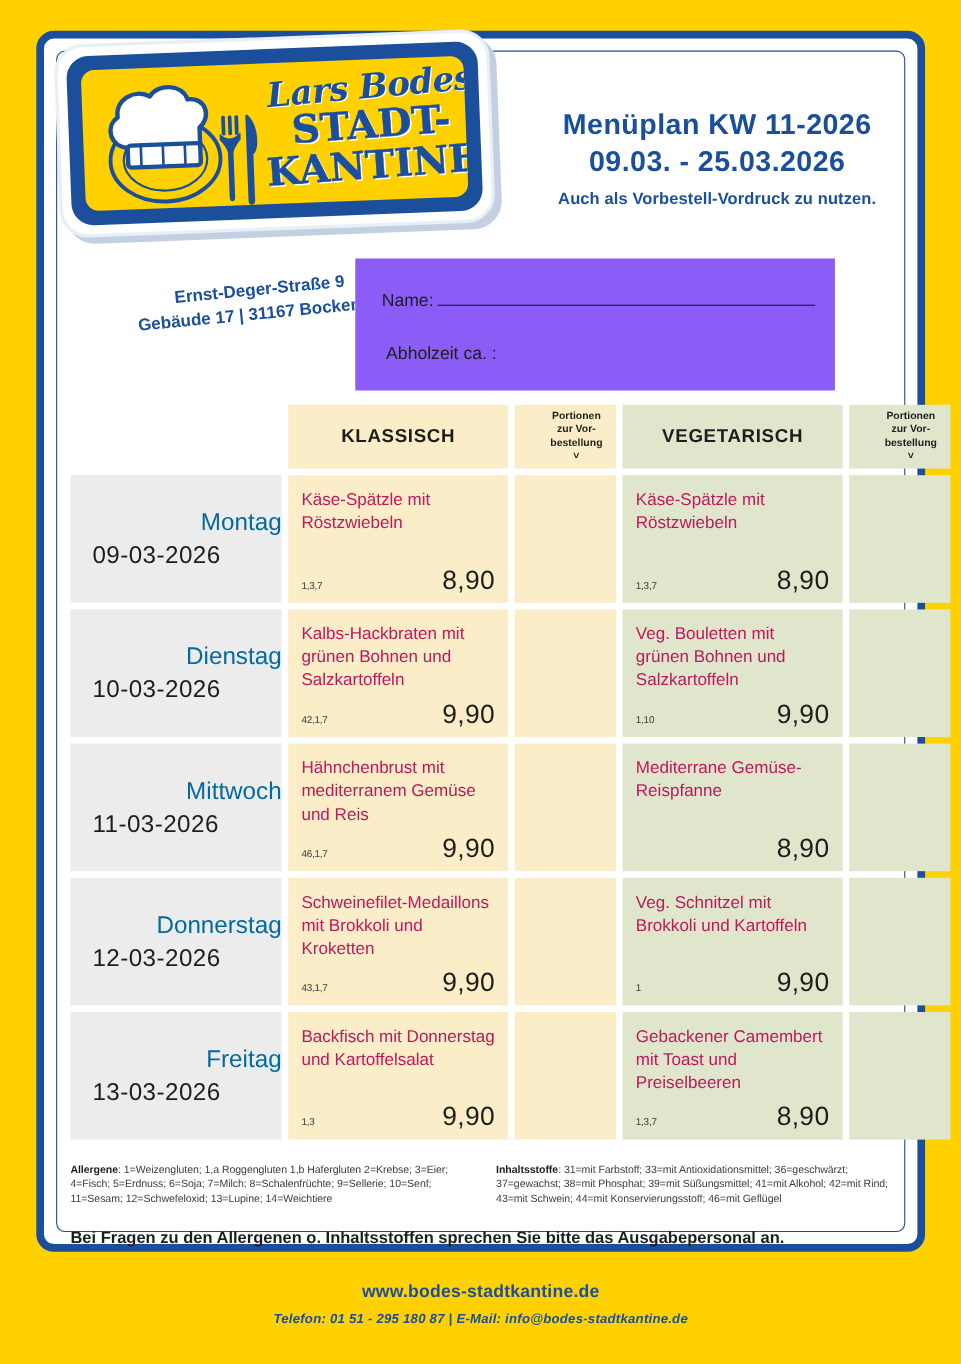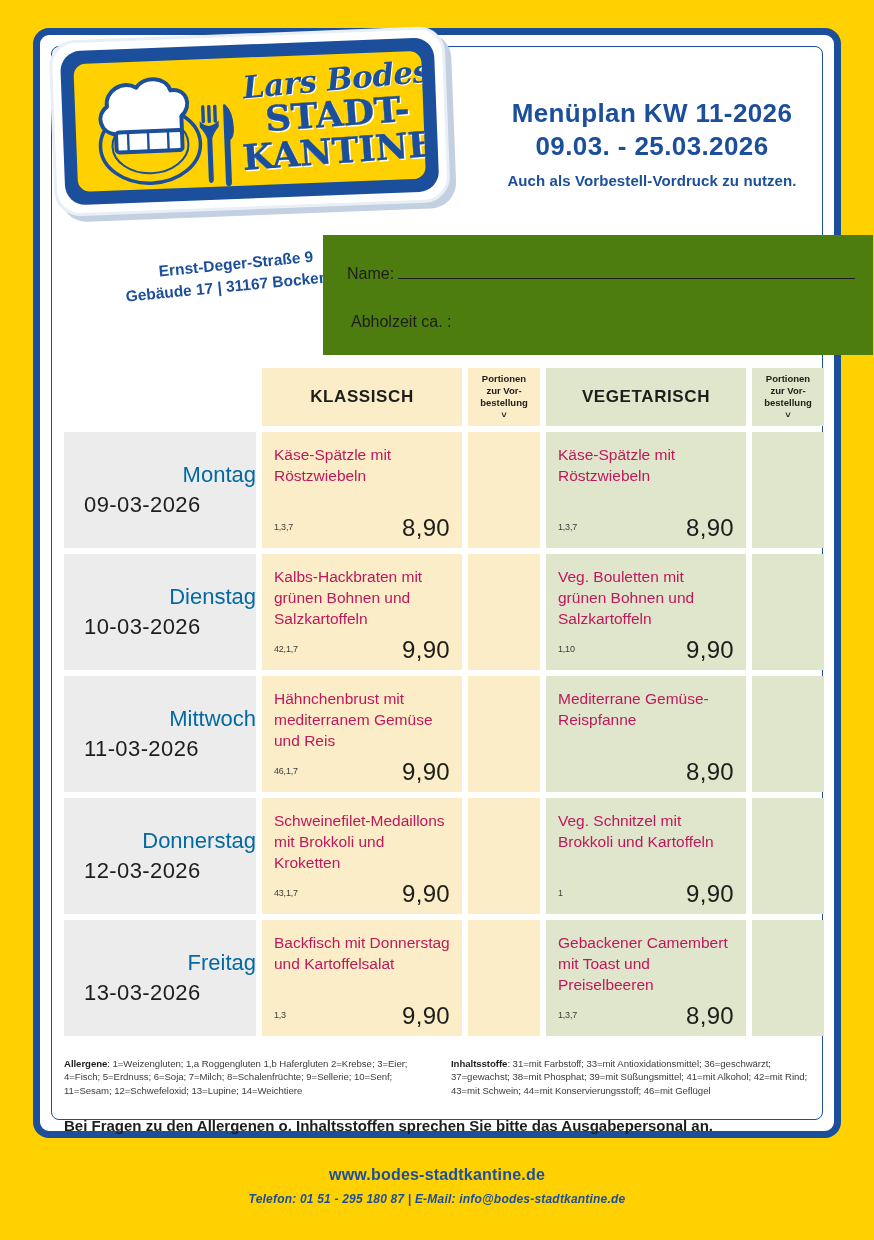--- a/index.html
+++ b/index.html
@@ -148,23 +148,23 @@
     line-height: 22px;
     transform: rotate(-5.5deg);
     text-align: center;
   }
 
   
   .formbox {
     position: absolute;
     left: 283px;
     top: 200px;
-    width: 550px;
+    width: 436px;
     height: 120px;
-    background: #4d7c0f;
+    background: #8b5cf6;
   }
   .form-row {
     position: absolute;
     left: 24px;
     right: 18px;
     display: flex;
     align-items: baseline;
     font-size: 16px;
     color: #1d1d1b;
     white-space: nowrap;
@@ -185,21 +185,21 @@
     top: 333px;
     width: 760px;
   }
   .trow {
     display: flex;
     align-items: stretch;
     margin-bottom: 6px;
   }
   .c-day   { width: 192px; flex: 0 0 192px; }
   .c-menu  { width: 200px; flex: 0 0 200px; margin-left: 6px; }
-  .c-pre   { width: 72px;  flex: 0 0 72px;  margin-left: 6px; }
+  .c-pre   { width: 72px;  flex: 0 0 72px;  margin-left: 6px; padding-left: 20px; }
 
   
   .hrow { height: 58px; }
   .hcell {
     display: flex;
     align-items: center;
     justify-content: center;
     text-align: center;
     font-weight: bold;
     color: #1d1d1b;
@@ -240,21 +240,21 @@
     font-size: 15.5px;
     line-height: 21px;
     color: #be185d;
   }
   .dish-foot {
     position: absolute;
     left: 12px;
     right: 12px;
     bottom: 8px;
     display: flex;
-    align-items: center;
+    align-items: flex-end;
     justify-content: space-between;
   }
   .dish-allerg {
     font-size: 9px;
     color: #3c3c3b;
     letter-spacing: -0.2px;
     padding-bottom: 3px;
   }
   .dish-price {
     font-size: 24px;

